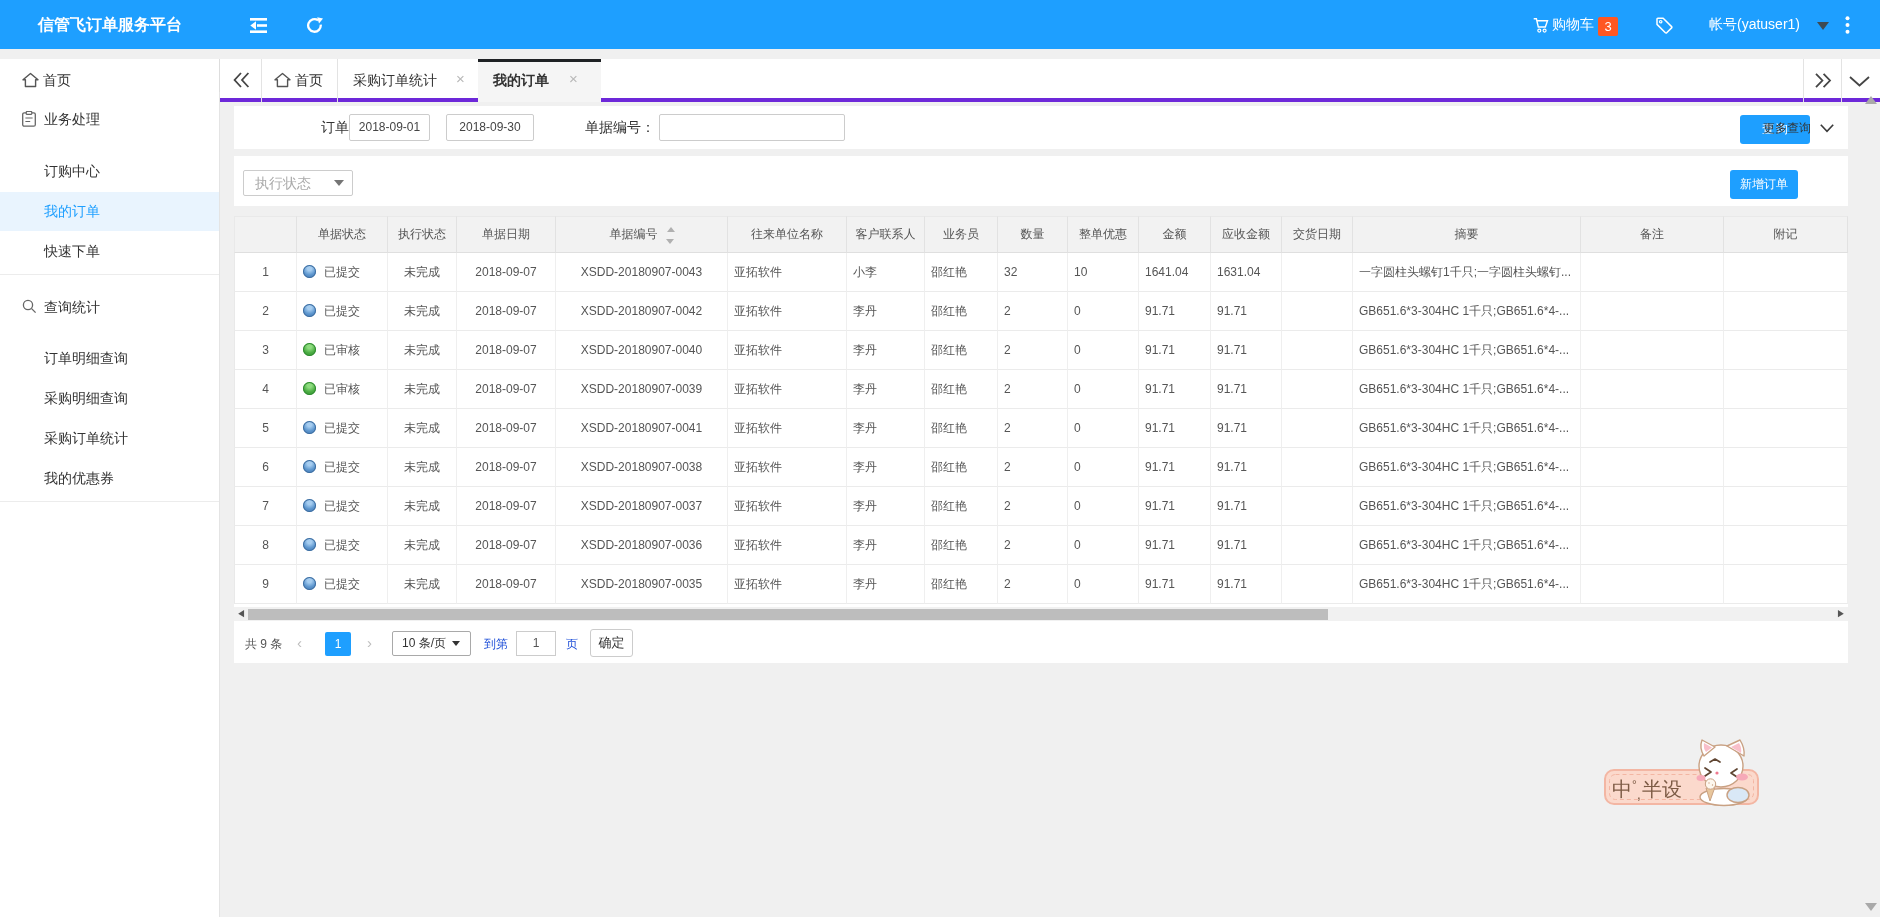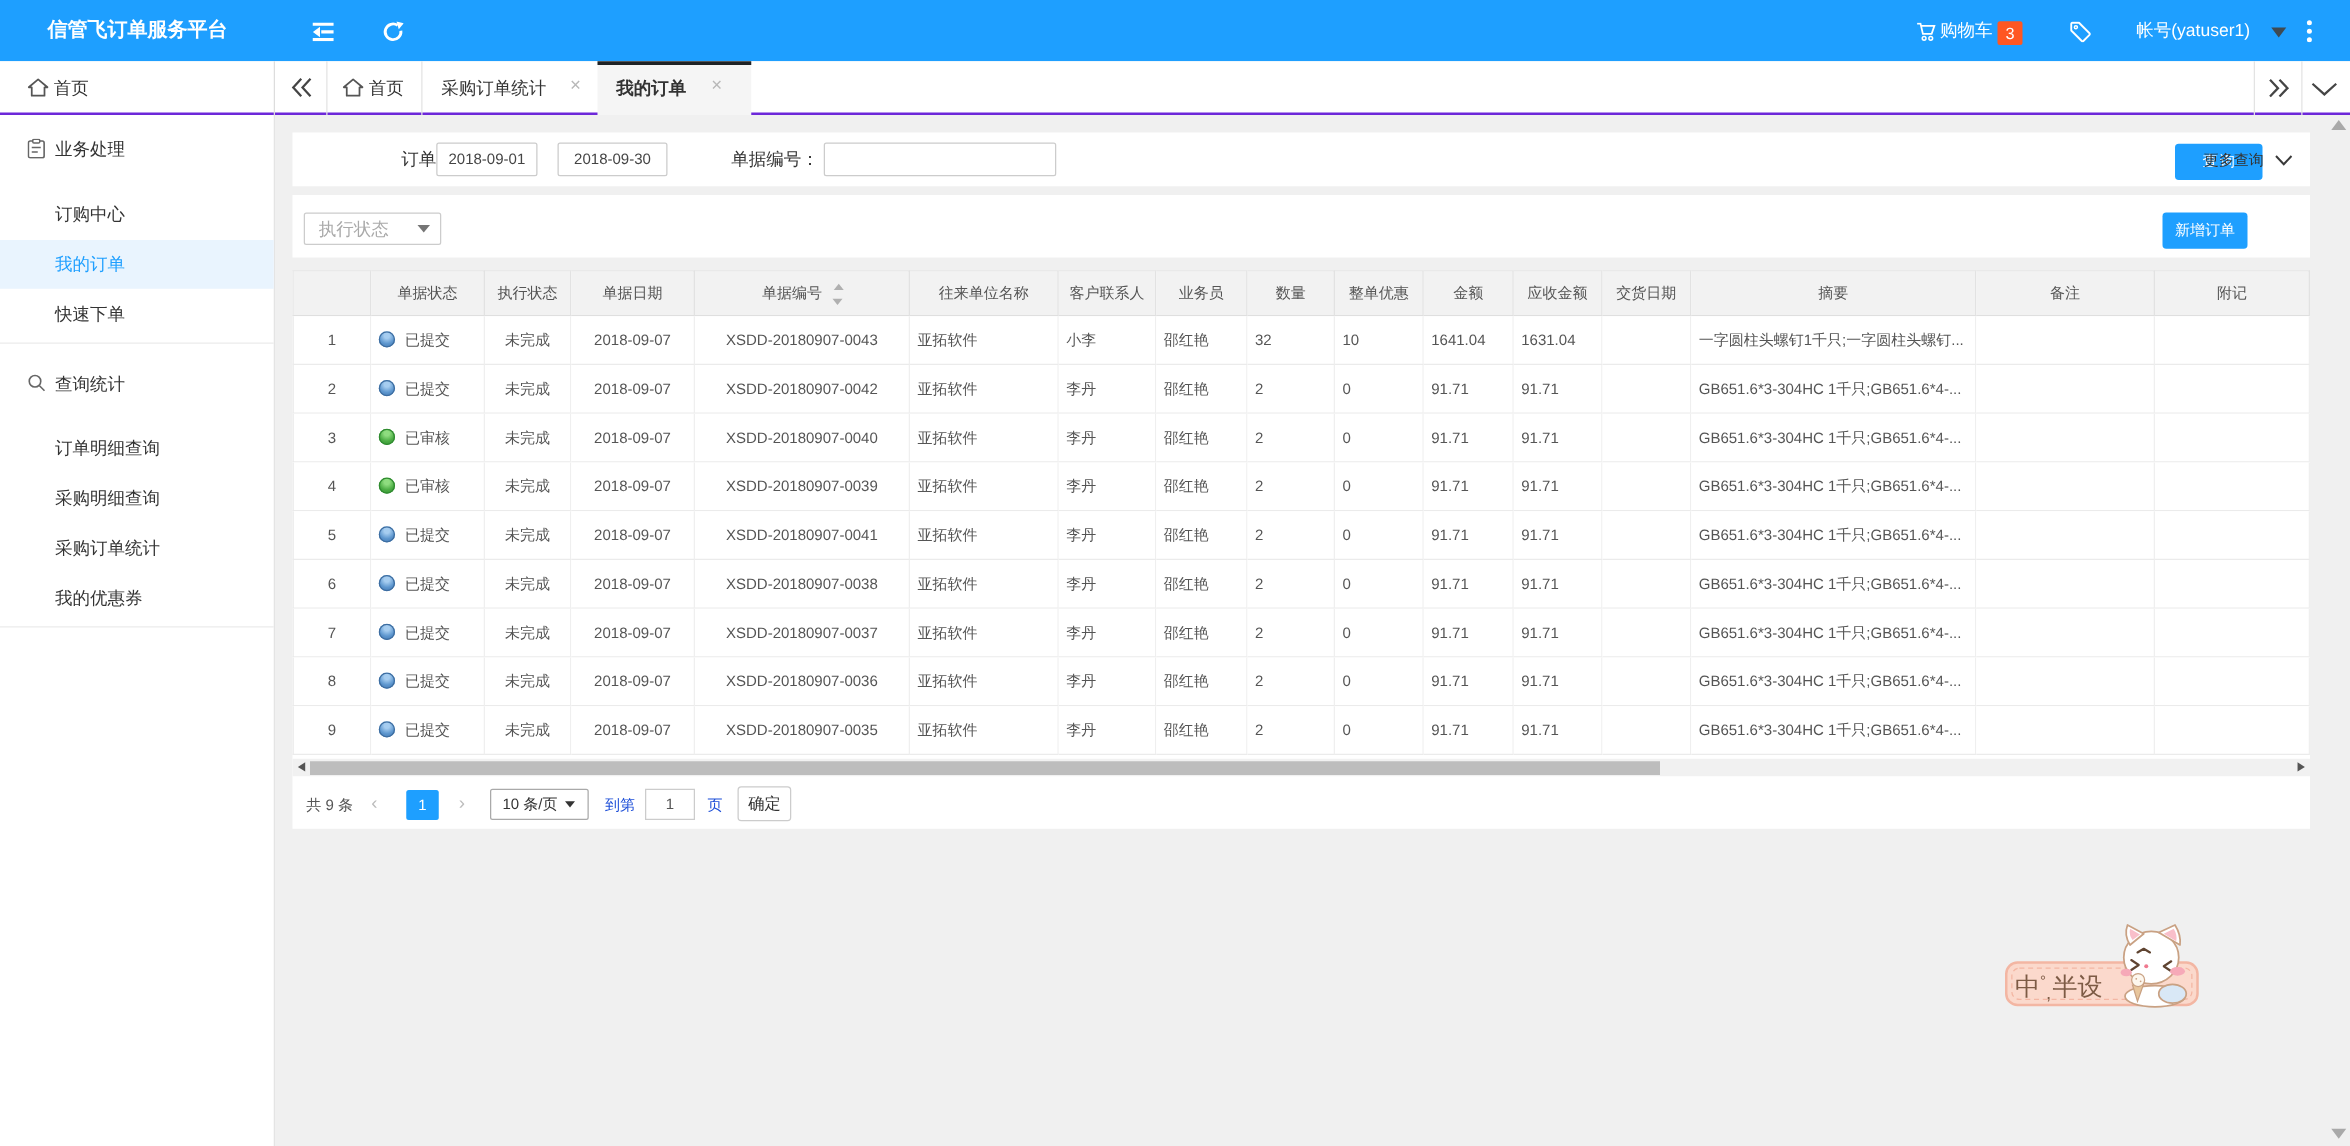--- a/index.html
+++ b/index.html
@@ -6,21 +6,21 @@
 html,body{width:1880px;height:917px;overflow:hidden;font-family:"Liberation Sans",sans-serif;}
 body{position:relative;background:#f0f0f0;}
 
 #hd{position:absolute;left:0;top:0;width:1880px;height:49px;background:#1e9fff;color:#fff;}
 #hd .title{position:absolute;left:38px;top:0;line-height:49px;font-size:16px;font-weight:bold;}
 #hd svg{position:absolute;}
 .hd-txt{position:absolute;top:0;line-height:49px;font-size:14px;}
 #badge{position:absolute;left:1598px;top:17px;width:20px;height:19px;background:#ff5722;border-radius:2px;color:#fff;font-size:13px;text-align:center;line-height:19px;}
 .tri-dn{position:absolute;left:1817px;top:22px;width:0;height:0;border:6.5px solid transparent;border-top:8px solid #3e4a52;border-bottom:none;}
 
-#tabs{position:absolute;left:0;top:49px;width:1880px;height:43px;background:#fff;border-bottom:2px solid #6d28d9;}
+#tabs{position:absolute;left:0;top:59px;width:1880px;height:43px;background:#fff;border-bottom:4px solid #6d28d9;}
 #tabs .vline{position:absolute;top:0;width:1px;height:43px;background:#e3e3e3;}
 .tabtxt{position:absolute;top:0;line-height:42px;font-size:14px;color:#333;}
 #acttab{position:absolute;left:478px;top:0;width:123px;height:43px;background:#f5f5f5;border-top:3px solid #1f2225;}
 .xmark{position:absolute;top:0;line-height:40px;font-size:15px;color:#b8b8b8;}
 
 #side{position:absolute;left:0;top:92px;width:220px;height:825px;background:#fff;border-right:1px solid #e4e4e4;}
 #side .sec{position:absolute;left:44px;font-size:14px;color:#333;}
 #side .itm{position:absolute;left:44px;font-size:14px;color:#333;}
 #side .sel{position:absolute;left:0;top:100px;width:219px;height:39px;background:#e9f4fe;}
 #side .hr{position:absolute;left:0;width:219px;height:1px;background:#ececec;}

